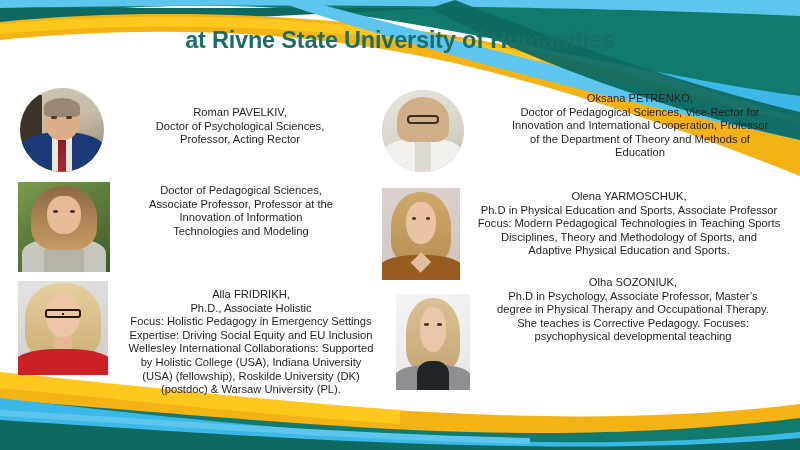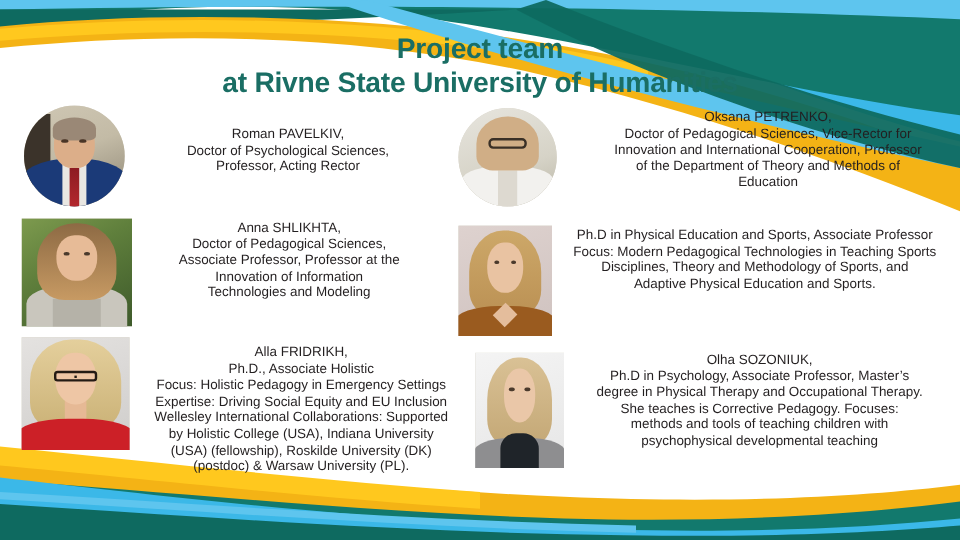--- a/index.html
+++ b/index.html
@@ -156,21 +156,20 @@
     <path d="M 0,400 C 140,410 320,428 470,432 C 610,436 720,428 800,418 L 800,450 L 0,450 Z" fill="#12796d"></path>
 
     <path d="M 0,398 C 120,412 280,430 430,438 C 570,446 700,442 800,432 L 800,450 L 0,450 Z" fill="#3bb8e8"></path>
 
     <path d="M 0,420 C 160,430 340,444 520,446 C 640,448 730,444 800,438 L 800,450 L 0,450 Z" fill="#0e6a60"></path>
 
     <path d="M 0,410 C 170,420 350,434 530,438 L 530,444 C 350,440 170,426 0,416 Z" fill="#5ec5ee"></path>
   </svg>
 
   <div class="title-block">
-    <div class="title-line">Project team</div>
     <div class="title-line">at Rivne State University of Humanities</div>
   </div>
 
   <div class="member">
     <div class="photo circle" id="ph-pavelkiv" style="left:20px; top:88px; width:84px; height:84px;">
       <div class="p-bg"></div>
       <div class="p-el dark"></div>
       <div class="p-el suit"></div>
       <div class="p-el neck"></div>
       <div class="p-el shirt"></div>
@@ -209,39 +208,39 @@
     <div class="photo" id="ph-shlikhta" style="left:18px; top:182px; width:92px; height:90px;">
       <div class="p-bg"></div>
       <div class="p-el hood"></div>
       <div class="p-el hood2"></div>
       <div class="p-el hair"></div>
       <div class="p-el face"></div>
       <div class="p-el eye l"></div>
       <div class="p-el eye r"></div>
     </div>
     <div class="bio" style="left:112px; top:184px; width:258px;">
-      <span class="nm">Anna SHLIKHTA,</span>
       <span class="nm">Doctor of Pedagogical Sciences,</span>
       <span class="nm">Associate Professor, Professor at the</span>
       <span class="nm">Innovation of Information</span>
       <span class="nm">Technologies and Modeling</span>
     </div>
   </div>
 
   <div class="member">
     <div class="photo" id="ph-yarmoschuk" style="left:382px; top:188px; width:78px; height:92px;">
       <div class="p-bg"></div>
       <div class="p-el hair"></div>
       <div class="p-el face"></div>
       <div class="p-el top"></div>
       <div class="p-el vneck"></div>
       <div class="p-el eye l"></div>
       <div class="p-el eye r"></div>
     </div>
     <div class="bio" style="left:462px; top:190px; width:334px;">
+      <span class="nm">Olena YARMOSCHUK,</span>
       <span class="nm">Ph.D in Physical Education and Sports, Associate Professor</span>
       <span class="nm">Focus: Modern Pedagogical Technologies in Teaching Sports</span>
       <span class="nm">Disciplines, Theory and Methodology of Sports, and</span>
       <span class="nm">Adaptive Physical Education and Sports.</span>
     </div>
   </div>
 
   <div class="member">
     <div class="photo" id="ph-fridrikh" style="left:18px; top:281px; width:90px; height:94px;">
       <div class="p-bg"></div>
@@ -266,23 +265,22 @@
   <div class="member">
     <div class="photo" id="ph-sozoniuk" style="left:396px; top:294px; width:74px; height:96px;">
       <div class="p-bg"></div>
       <div class="p-el hair"></div>
       <div class="p-el top"></div>
       <div class="p-el blouse"></div>
       <div class="p-el face"></div>
       <div class="p-el eye l"></div>
       <div class="p-el eye r"></div>
     </div>
-    <div class="bio" style="left:472px; top:294px; width:322px;text-align:center;">
+    <div class="bio" style="left:472px; top:276px; width:322px;text-align:center;">
       <span class="nm">Olha SOZONIUK,</span>
       <span class="nm">Ph.D in Psychology, Associate Professor, Master’s</span>
       <span class="nm">degree in Physical Therapy and Occupational Therapy.</span>
       <span class="nm">She teaches is Corrective Pedagogy. Focuses:</span>
-      <span class="nm">methods and tools of teaching children with</span>
       <span class="nm">psychophysical developmental teaching</span>
     </div>
   </div>
 
 </div>
 
 </body></html>

